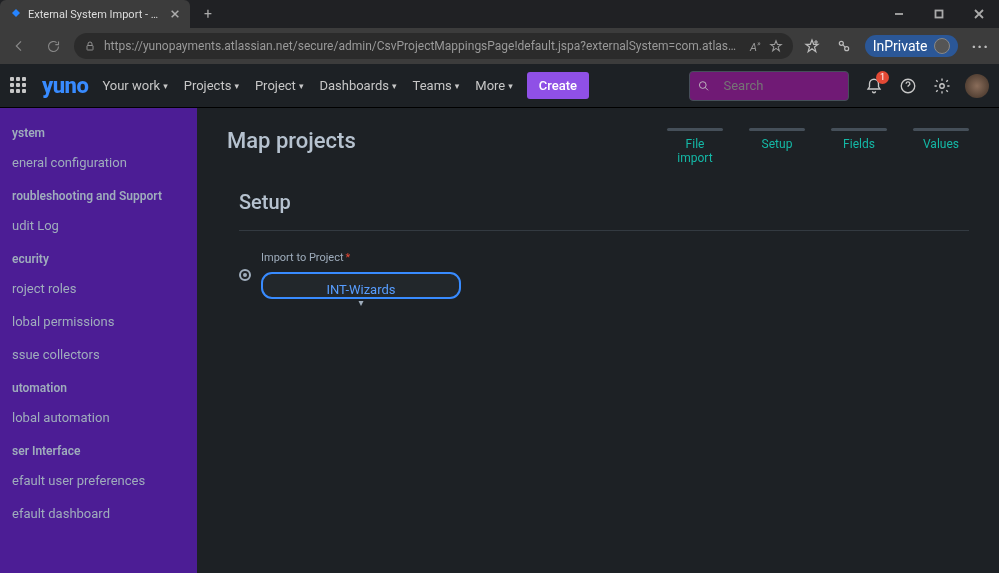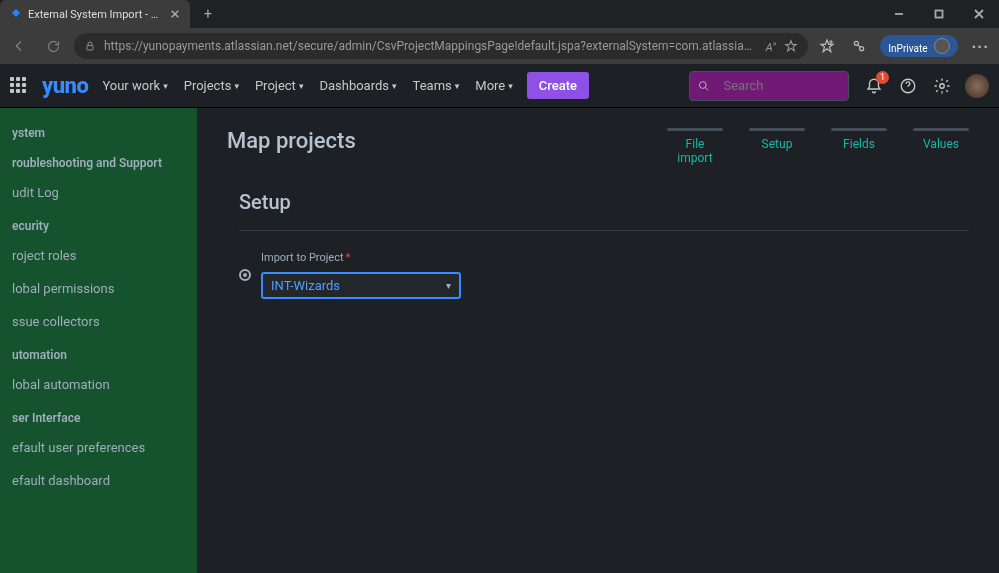--- a/index.html
+++ b/index.html
@@ -15,21 +15,21 @@
     .newtab { margin-left: 8px; width: 20px; height: 20px; display: flex; align-items: center; justify-content: center; color: #aaa; cursor: pointer; font-size: 14px; }
     .window-controls { margin-left: auto; display: flex; }
     .win-btn { width: 40px; height: 28px; display: flex; align-items: center; justify-content: center; color: #aaa; cursor: pointer; }
     
     .addr-bar { display: flex; align-items: center; height: 36px; padding: 0 6px; gap: 8px; background: #3c3c3c; }
     .nav-btn { width: 26px; height: 26px; display: flex; align-items: center; justify-content: center; color: #888; cursor: pointer; border-radius: 4px; }
     .url-box { flex: 1; background: #2b2b2b; border-radius: 14px; height: 26px; display: flex; align-items: center; padding: 0 10px; gap: 8px; color: #999; font-size: 12px; overflow: hidden; }
     .url-text { overflow: hidden; white-space: nowrap; text-overflow: ellipsis; flex: 1; }
     .addr-icons { display: flex; gap: 10px; align-items: center; }
     .addr-icon { width: 22px; height: 22px; display: flex; align-items: center; justify-content: center; color: #bbb; cursor: pointer; }
-    .inprivate { background: #2b5797; color: #fff; font-size: 10px; padding: 3px 8px; border-radius: 12px; display: flex; align-items: flex-end; gap: 6px; cursor: pointer;}
+    .inprivate { background: #2b5797; color: #fff; font-size: 14px; padding: 3px 8px; border-radius: 12px; display: flex; align-items: center; gap: 6px; cursor: pointer;}
     .inprivate .avatar-sm { width: 16px; height: 16px; background: #555; border-radius: 50%; border: 1px solid #888;}
     .dots { color: #bbb; cursor: pointer; padding: 0 4px; font-weight: bold; letter-spacing: 1px;}
 
     
     .jira-nav { height: 44px; background: #1d2125; display: flex; align-items: center; padding: 0 10px; gap: 14px; border-bottom: 1px solid #000; }
     .app-switcher { width: 18px; height: 18px; display: grid; grid-template-columns: repeat(3, 4px); grid-template-rows: repeat(3, 4px); gap: 2px; cursor: pointer; }
     .app-switcher span { background: #c7c7c7; width: 4px; height: 4px; border-radius: 1px; }
     .logo { font-weight: 800; font-size: 22px; color: #388bff; letter-spacing: -0.5px; cursor: pointer; }
     .nav-items { display: flex; gap: 16px; }
     .nav-item { color: #c7c7c7; font-size: 13px; cursor: pointer; display: flex; align-items: center; gap: 3px; }
@@ -38,21 +38,21 @@
     .nav-spacer { flex: 1; }
     .search-box { background: #701a75; border: 1px solid #454f59; border-radius: 4px; height: 30px; width: 160px; display: flex; align-items: center; padding: 0 8px; gap: 14px; }
     .search-box input { background: none; border: none; outline: none; color: #c7c7c7; font-size: 13px; width: 100%; }
     .nav-icons { display: flex; align-items: center; gap: 12px; }
     .nav-icon { width: 22px; height: 22px; display: flex; align-items: center; justify-content: center; cursor: pointer; position: relative; color: #c7c7c7; }
     .badge { position: absolute; top: -4px; right: -4px; background: #e34935; color: #fff; font-size: 9px; border-radius: 50%; width: 13px; height: 13px; display: flex; align-items: center; justify-content: center; }
     .avatar { width: 24px; height: 24px; border-radius: 50%; background: radial-gradient(circle, #8a6d5a 0%, #3d2f25 100%); cursor: pointer; }
 
     
     .content { display: flex; height: calc(573px - 28px - 36px - 44px); }
-    .sidebar { width: 197px; background: #14532d; overflow-y: auto; padding: 8px 0; position: relative; }
+    .sidebar { width: 197px; background: #4c1d95; overflow-y: auto; padding: 8px 0; position: relative; }
     .sidebar::-webkit-scrollbar { width: 10px; }
     .sidebar::-webkit-scrollbar-thumb { background: #555; border-radius: 5px; }
     .sidebar::-webkit-scrollbar-track { background: #2a2e33; }
     .section-head { font-size: 12px; font-weight: 600; color: #9fadbc; padding: 10px 12px 6px; }
     .side-item { font-size: 13px; color: #9fadbc; padding: 9px 12px; cursor: pointer; }
 
     .main { flex: 1; background: #1d2125; padding: 20px 30px; overflow-y: auto; position: relative; }
     .page-header { display: flex; justify-content: space-between; align-items: flex-start; margin-bottom: 24px; }
     .page-title { font-size: 22px; font-weight: 500; color: #b6c2cf; }
     .steps { display: flex; gap: 26px; font-size: 12px; color: #14b8a6; }
@@ -63,21 +63,21 @@
     .setup-section { padding-left: 12px; }
     .sub-title { font-size: 20px; font-weight: 500; color: #b6c2cf; margin-bottom: 16px; }
     .divider { height: 1px; background: #333a41; margin-bottom: 20px; }
 
     .field-row { display: flex; align-items: center; gap: 10px; }
     .radio { width: 12px; height: 12px; border-radius: 50%; border: 2px solid #9fadbc; position: relative; cursor: pointer; }
     .radio.checked::after { content: ''; position: absolute; inset: 2px; background: #9fadbc; border-radius: 50%; }
     .field-group { display: flex; flex-direction: column; gap: 8px; }
     .field-label { font-size: 11px; color: #9fadbc; }
     .field-label .req { color: #e34935; margin-left: 2px; }
-    .select-box { border: 2px solid #388bff; border-radius: 3px; width: 200px; height: 27px; display: flex; align-items: center; justify-content: space-between; padding: 8px 8px; background: #22272b; cursor: pointer; }
+    .select-box { border: 2px solid #388bff; border-radius: 11px; width: 200px; height: 27px; display: flex; align-items: center; justify-content: space-between; padding: 8px 8px; background: #22272b; cursor: pointer; flex-direction: column; }
     .select-box .val { color: #579dff; font-size: 13px; }
     .select-box .arrow { font-size: 10px; color: #9fadbc; }
     
     svg { stroke: currentColor; fill: none; stroke-width: 1.8; }
   </style>
 </head>
 <body>
 
 <div class="browser-chrome">
   <div class="tab-bar">
@@ -221,20 +221,21 @@
           <path d="M12 2v3M12 19v3M4.2 4.2l2.1 2.1M17.7 17.7l2.1 2.1M2 12h3M19 12h3M4.2 19.8l2.1-2.1M17.7 6.3l2.1-2.1"></path>
         </svg>
       </div>
     <div class="avatar"></div>
   </div>
 </div>
 
 <div class="content">
   <div class="sidebar">
     <div class="section-head">ystem</div>
+    <div class="side-item">eneral configuration</div>
 
     <div class="section-head">roubleshooting and Support</div>
     <div class="side-item">udit Log</div>
 
     <div class="section-head">ecurity</div>
     <div class="side-item">roject roles</div>
     <div class="side-item">lobal permissions</div>
     <div class="side-item">ssue collectors</div>
 
     <div class="section-head">utomation</div>

